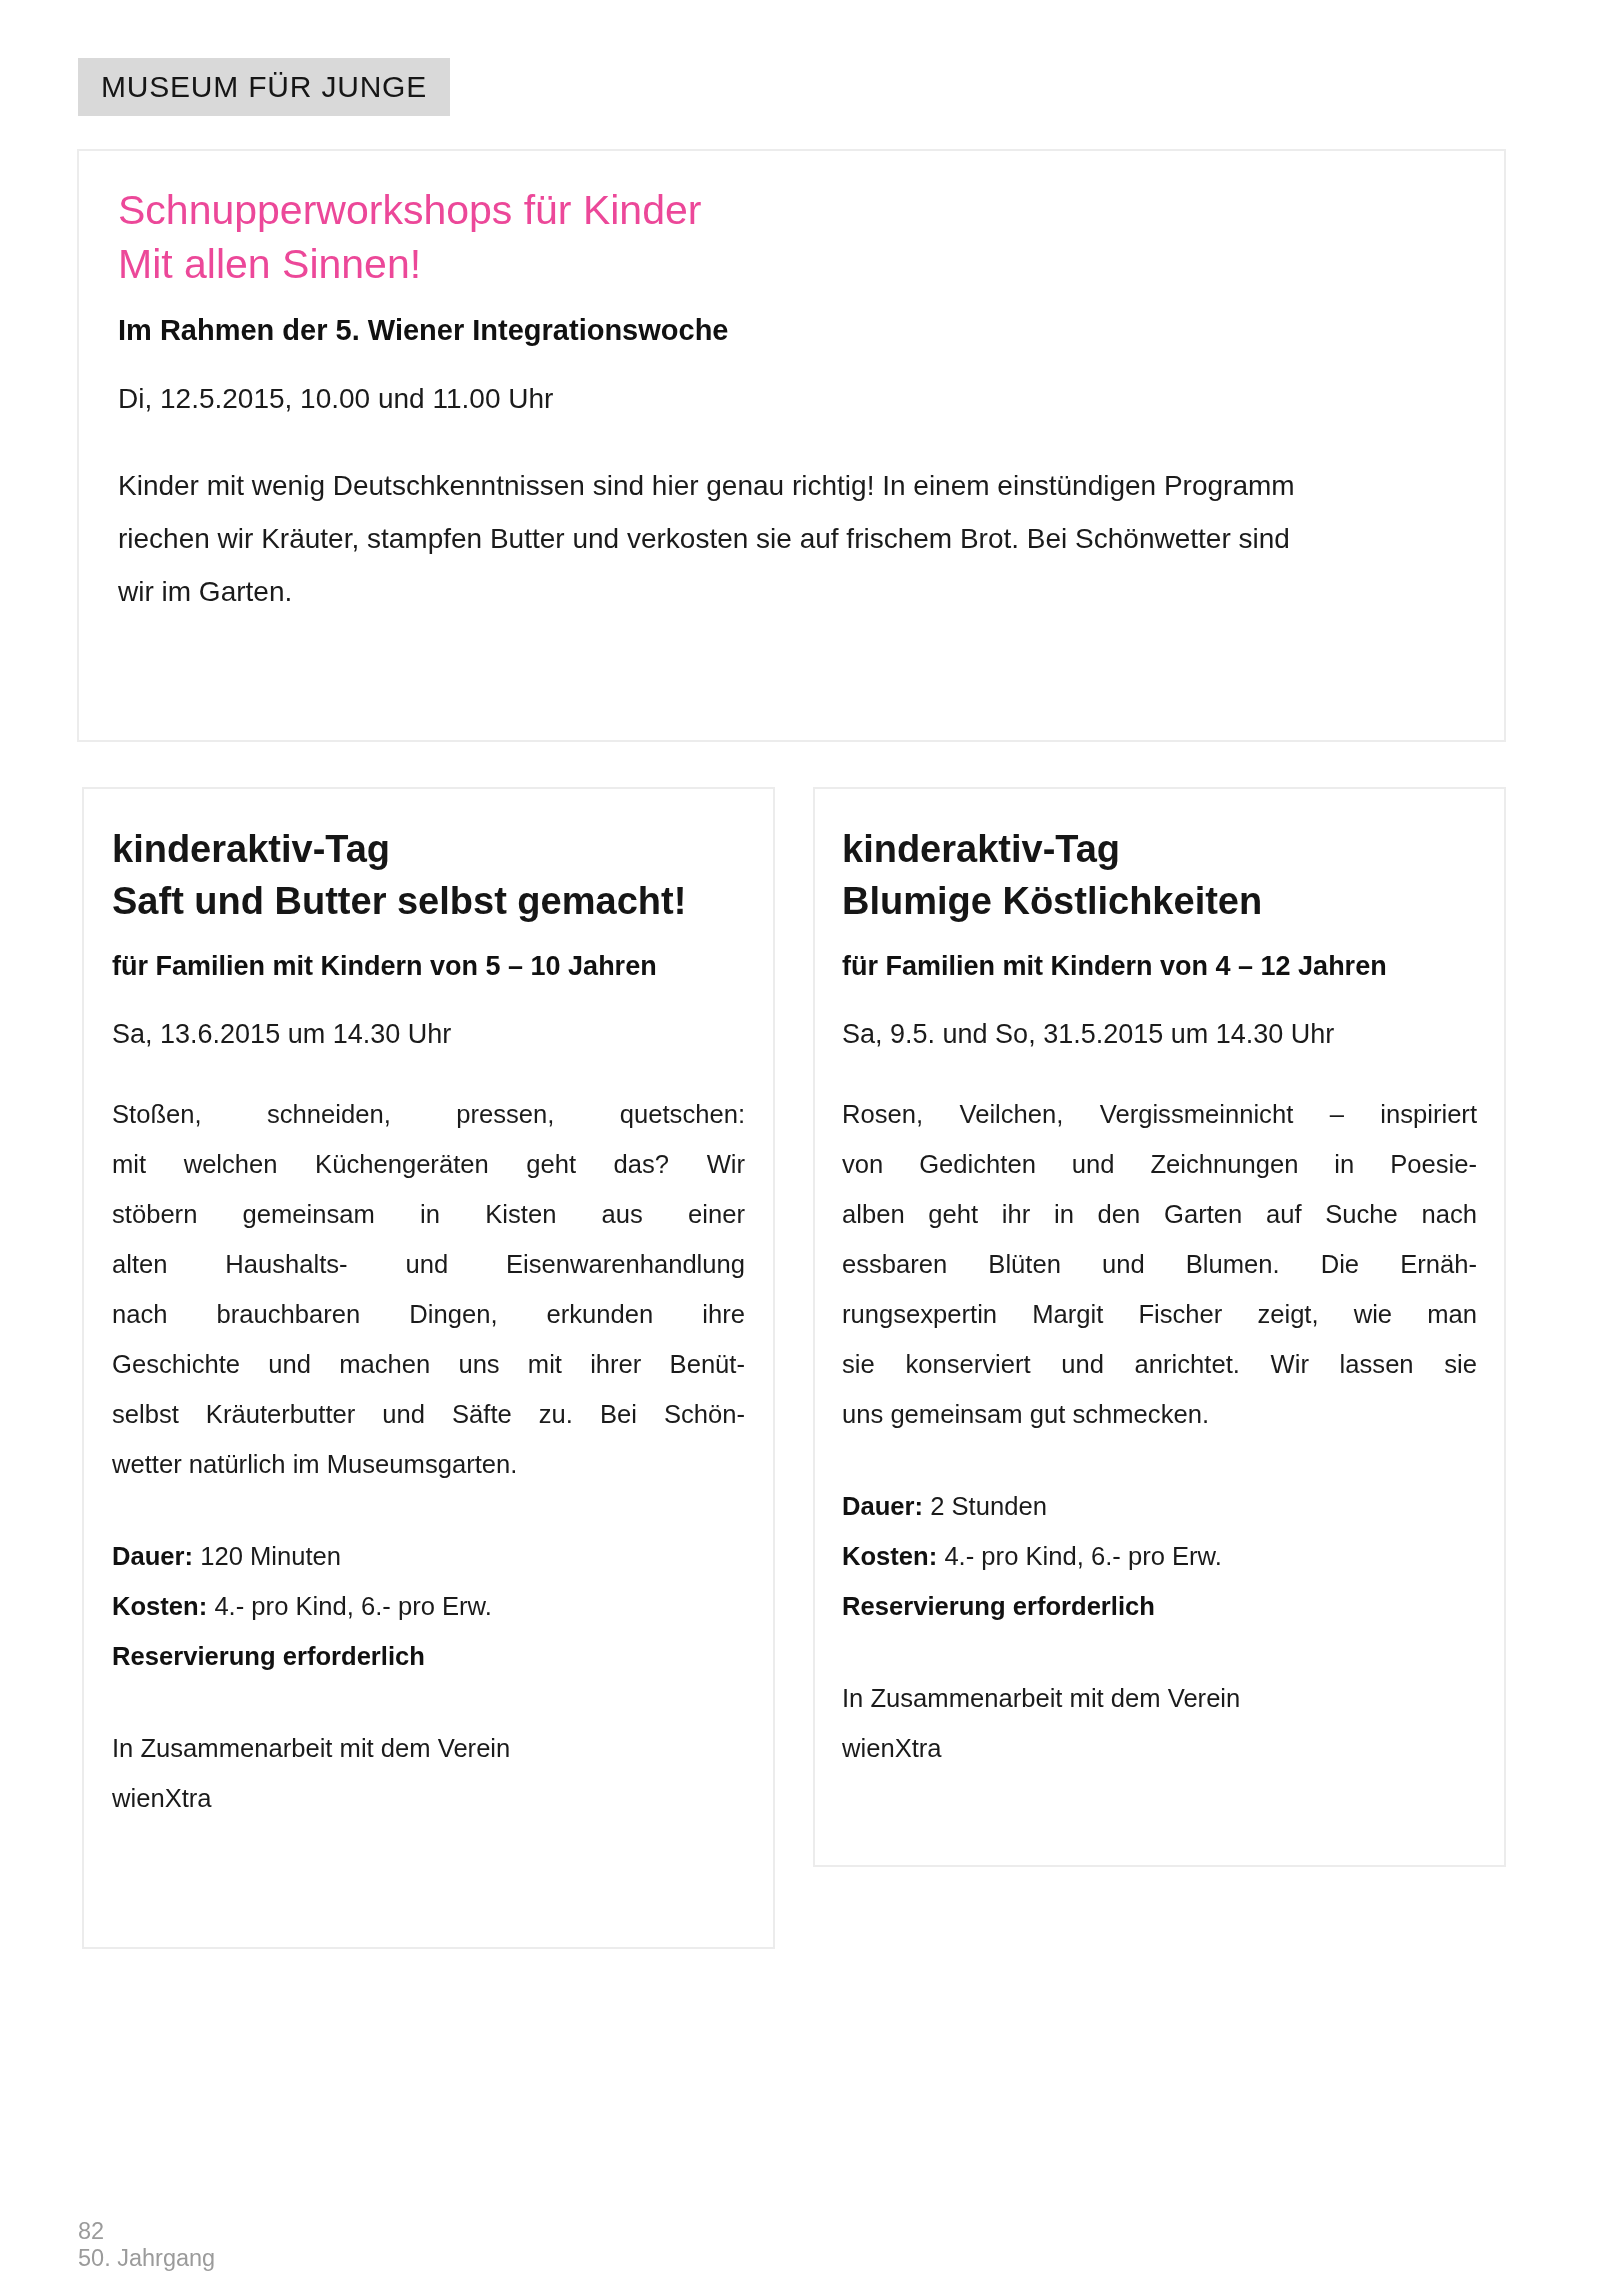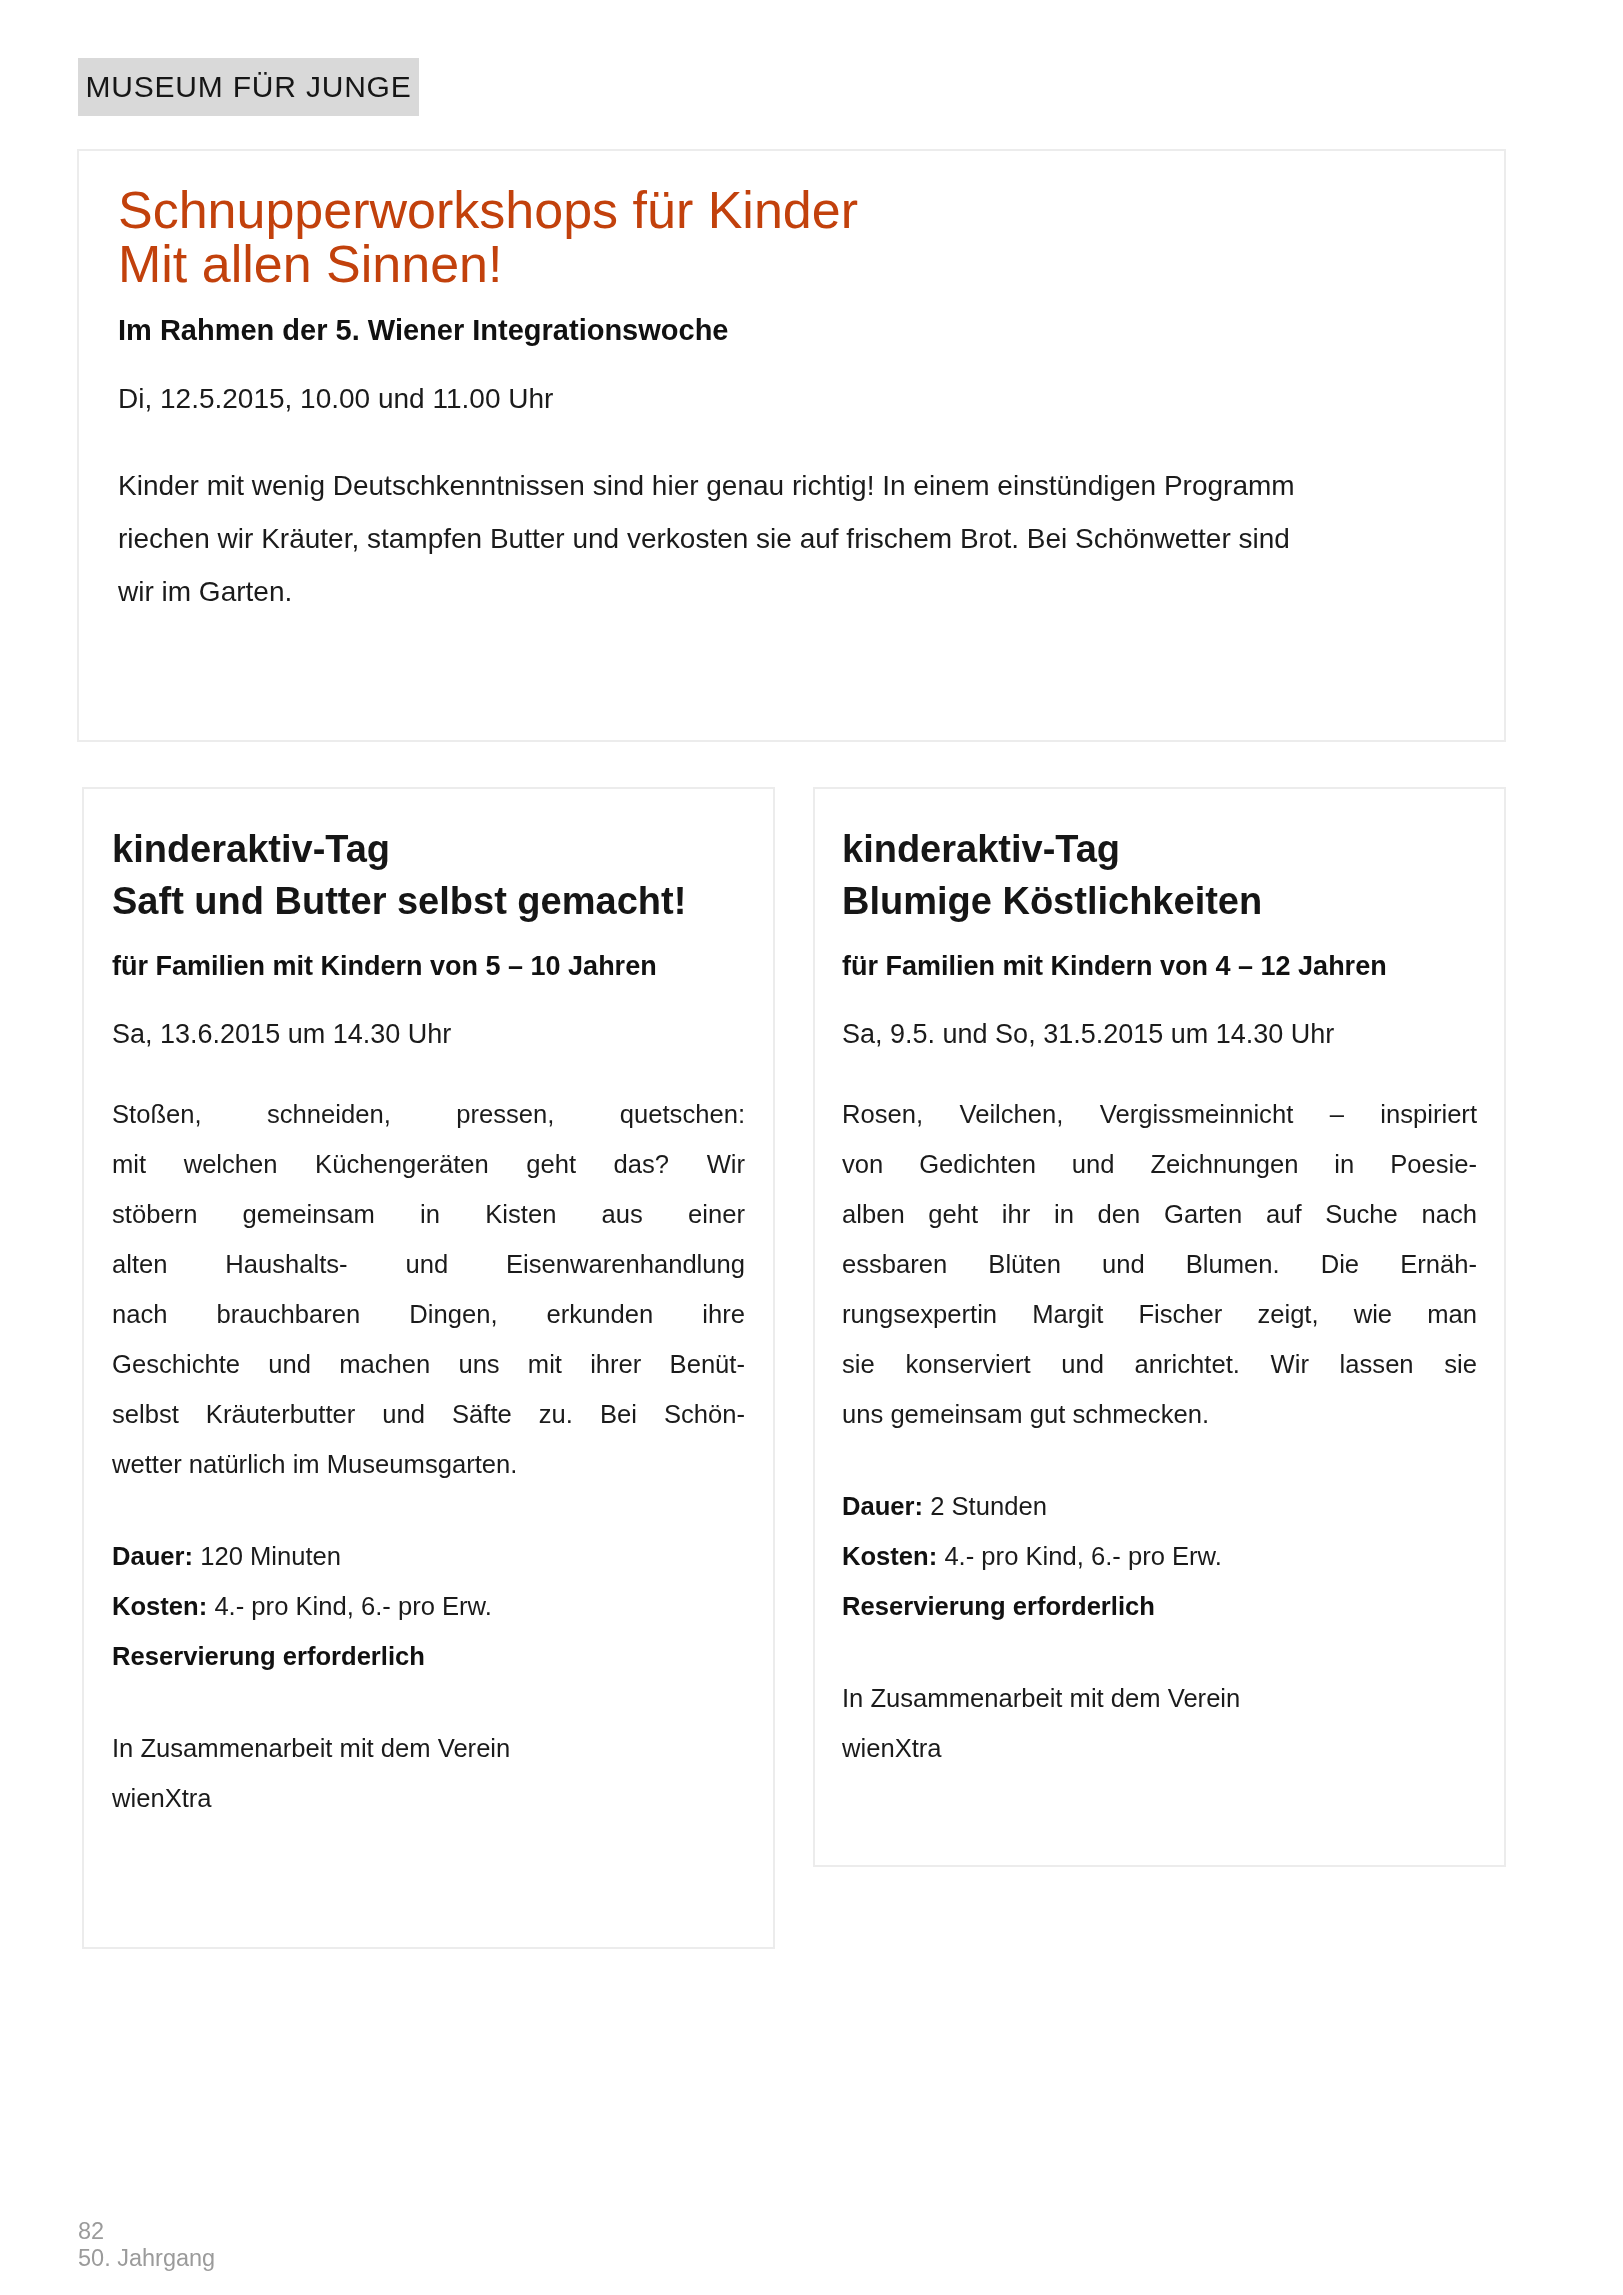--- a/index.html
+++ b/index.html
@@ -7,36 +7,36 @@
     position:relative;
     width:1623px; height:2295px;
     background:#ffffff;
     font-family:"Liberation Sans", sans-serif;
     color:#1b1b1b;
     overflow:hidden;
   }
   
   .badge {
     position:absolute; left:78px; top:58px;
-    width:341px; height:58px;
+    width:372px; height:58px;
     background:#d9d9d9;
     display:flex; align-items:center; justify-content:center;
     font-size:30px; letter-spacing:0.8px; color:#161616;
     white-space:nowrap;
   }
   
   .card {
     position:absolute; background:#ffffff;
     border:2.4px solid #ececec; box-sizing:border-box;
   }
   #workshop-card { left:77px; top:149px; width:1429px; height:593px; padding:32px 39px; }
   #event-card-left  { left:82px;  top:787px; width:693px; height:1162px; padding:34px 28px; }
   #event-card-right { left:813px; top:787px; width:693px; height:1080px; padding:34px 27px; }
 
-  .ws-title { font-size:52px; line-height:54px; font-weight:400; color:#c2410c; }
+  .ws-title { font-size:41px; line-height:54px; font-weight:400; color:#ec4899; }
   .ws-subtitle { margin-top:23px; font-size:29px; font-weight:700; color:#111; }
   .ws-date { margin-top:36px; font-size:28px; }
   .ws-body { margin-top:44px; font-size:28px; line-height:53px; }
   .ws-note { margin-top:42px; font-size:28px; }
 
   .ev-title { font-size:38px; line-height:52px; font-weight:700; color:#161616; }
   .ev-audience { margin-top:24px; font-size:27px; font-weight:700; color:#111; }
   .ev-date { margin-top:37px; font-size:27px; }
   .ev-body { margin-top:39px; font-size:25.6px; line-height:50px; }
   .ev-meta { margin-top:42px; font-size:25.6px; line-height:50px; }

